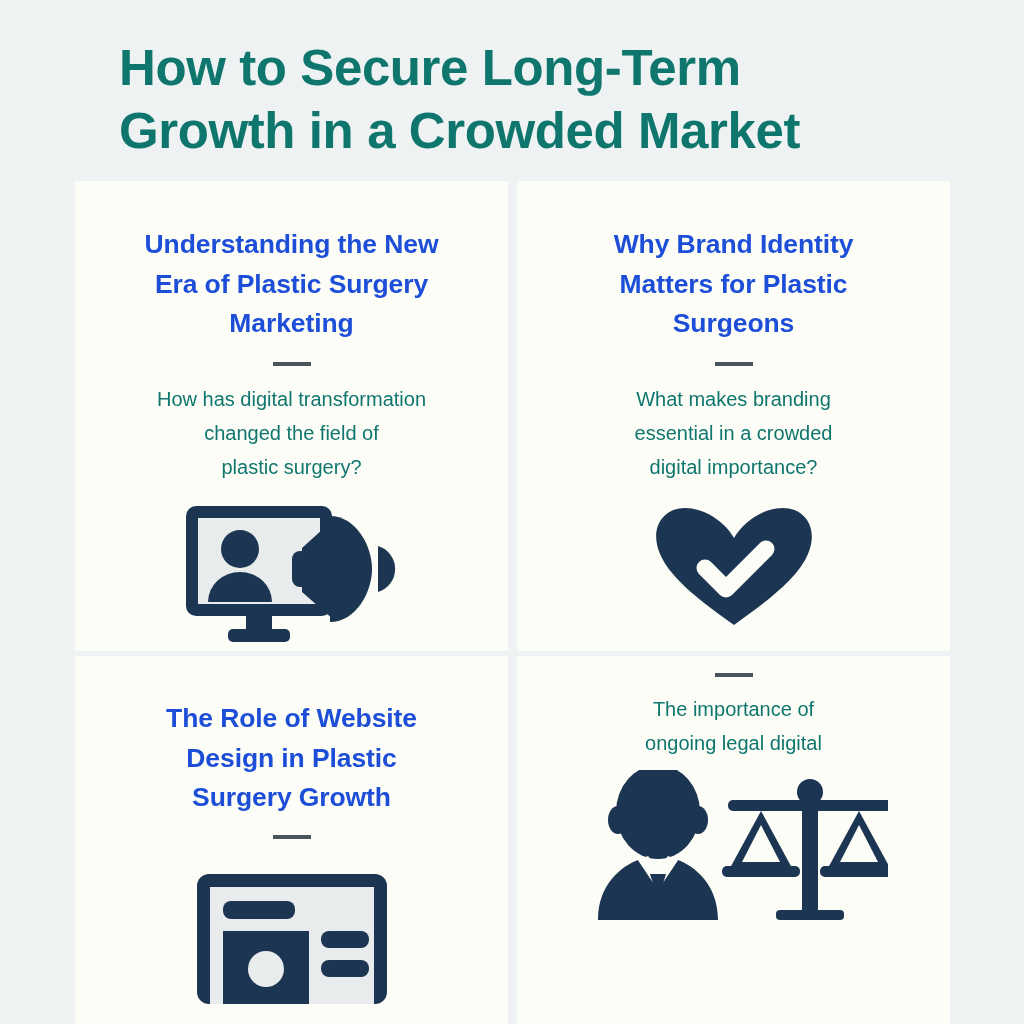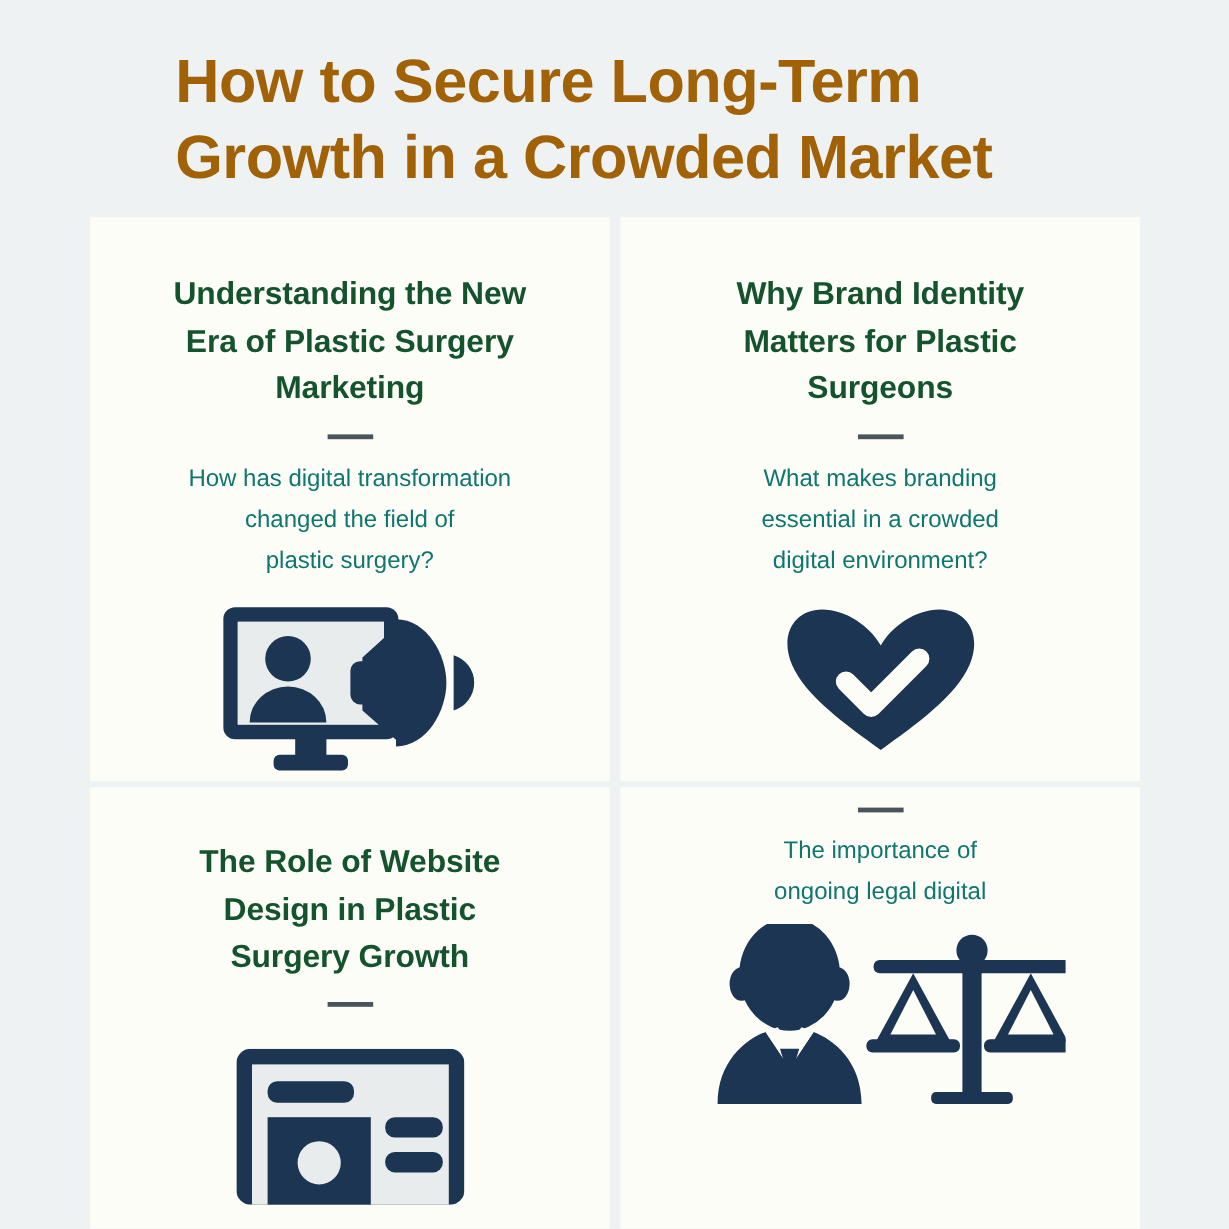--- a/index.html
+++ b/index.html
@@ -11,27 +11,27 @@
     height: 1024px;
     background: #eef2f3;
     font-family: "Liberation Sans", sans-serif;
     overflow: hidden;
     position: relative;
   }
 
   
   .page-title {
     position: absolute;
-    left: 146px;
+    left: 119px;
     top: 2px;
     width: 800px;
     font-size: 51px;
     line-height: 63px;
     font-weight: bold;
-    color: #a16207;
+    color: #0f766e;
     letter-spacing: -0.4px;
     white-space: pre-line;
     text-rendering: geometricPrecision;
   }
 
   
   .grid {
     position: absolute;
     left: 75px;
     top: 181px;
@@ -52,21 +52,21 @@
     align-items: center;
     box-sizing: border-box;
     padding: 0 22px;
   }
 
   .card-title {
     margin-top: 44px;
     font-size: 26.5px;
     line-height: 39.5px;
     font-weight: bold;
-    color: #14532d;
+    color: #1d4ed8;
     text-align: center;
     letter-spacing: -0.1px;
     white-space: pre-line;
   }
   .card-title.row2 { margin-top: 43px; }
 
   .divider {
     width: 38px;
     height: 4px;
     background: #4a545c;
@@ -138,21 +138,21 @@
     </div>
   </div>
 
   <div class="card">
     <div class="card-title">Why Brand Identity
 Matters for Plastic
 Surgeons</div>
     <div class="divider"></div>
     <div class="card-sub">What makes branding
 essential in a crowded
-digital environment?</div>
+digital importance?</div>
     <div class="icon-wrap r1c2">
       <span>
         <svg width="162" height="122" viewBox="0 0 162 122">
           <path d="M81 119
                    C 52 98 18 74 7 48
                    C -4 22 10 2 32 2
                    C 52 2 72 16 81 32
                    C 90 16 110 2 130 2
                    C 152 2 166 22 155 48
                    C 144 74 110 98 81 119 Z" fill="#1b3553"></path>

